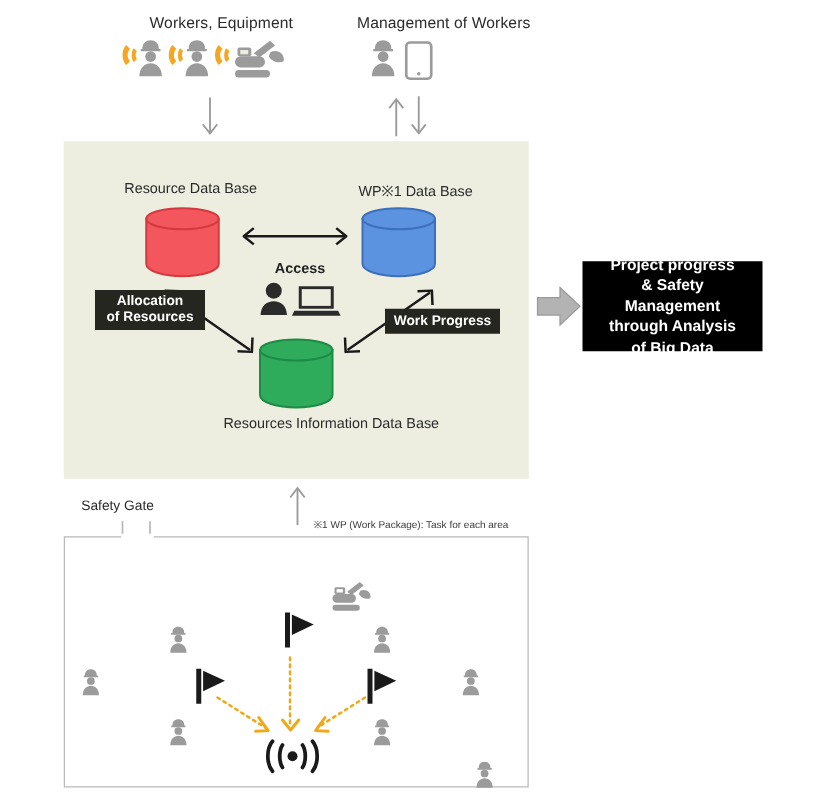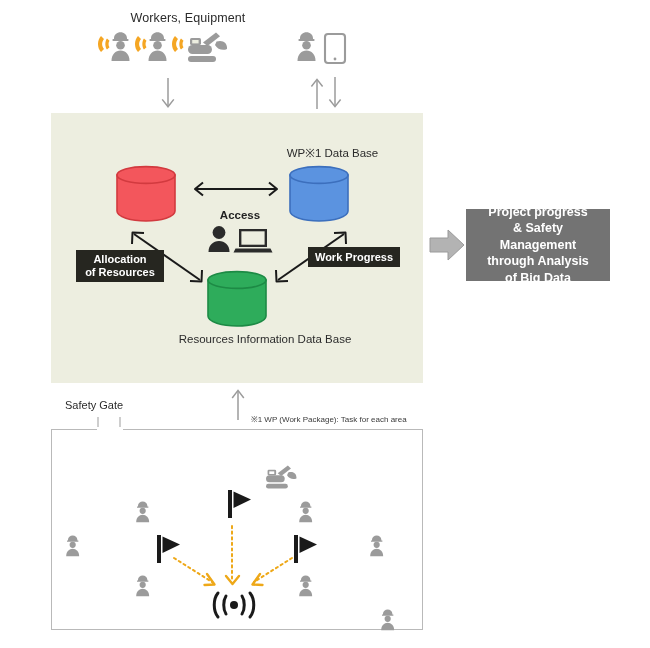--- a/index.html
+++ b/index.html
@@ -71,21 +71,21 @@
     display: flex;
     align-items: center;
     justify-content: center;
     box-sizing: border-box;
     padding: 3px 6px;
     white-space: pre-line;
   }
 
   
   .redbox {
-    background: #737373;
+    background: #000000;
     color: #ffffff;
     font-weight: bold;
     font-size: 12.5px;
     line-height: 16.5px;
     text-align: center;
     display: flex;
     align-items: center;
     justify-content: center;
     box-sizing: border-box;
     white-space: pre-line;
@@ -99,21 +99,22 @@
     box-sizing: border-box;
   }
 
   svg { display: block; overflow: visible; }
 </style>
 </head>
 <body>
 
 <div class="stage">
 
-  <div class="abs hdr-label" style="left:73px; top:11px; width:230px;">Workers, Equipment</div>
+  <div class="abs hdr-label" style="left:62px; top:11px; width:230px;">Workers, Equipment</div>
+  <div class="abs hdr-label" style="left:240px; top:11px; width:230px;">Management of Workers</div>
 
   <div class="abs" style="left:96px; top:28px;">
     <svg width="140" height="42" viewBox="0 0 140 42">
 
       <g fill="#f5a623">
         <path d="M5 8 C1 12,1 20,5 24 L8 21 C5.5 18,5.5 14,8 11 Z"></path>
         <path d="M11 10.5 C8.8 13,8.8 19,11 21.5 L13.5 19.2 C12.2 17.4,12.2 14.6,13.5 12.8 Z"></path>
       </g>
 
       <g fill="#9b9b9b">
@@ -180,20 +181,21 @@
     <svg width="26" height="32" viewBox="0 0 26 32">
       <g stroke="#9b9b9b" stroke-width="1.5" fill="none">
         <line x1="13" y1="0" x2="13" y2="28"></line>
         <path d="M7.2 21.4 L13 28.8 L18.8 21.4"></path>
       </g>
     </svg>
   </div>
 
   <div class="abs panel" style="left:51px; top:113px; width:372px; height:270px;"></div>
 
+  <div class="abs db-label" style="left:60px; top:145px; width:185px;">Resource Data Base</div>
   <div class="abs db-label" style="left:250px; top:145px; width:165px;">WP※1 Data Base</div>
   <div class="abs db-label" style="left:140px; top:333px; width:250px;">Resources Information Data Base</div>
 
   <div class="abs" style="left:113px; top:163px;">
     <svg width="66" height="62" viewBox="0 0 66 62">
       <path d="M4 12 L4 48 C4 54,18 58,33 58 C48 58,62 54,62 48 L62 12 Z" fill="#f3565c" stroke="#d23a3f" stroke-width="1.6"></path>
       <ellipse cx="33" cy="12" rx="29" ry="8.4" fill="#f3565c" stroke="#d23a3f" stroke-width="1.6"></ellipse>
     </svg>
   </div>
 
@@ -249,21 +251,21 @@
         <path d="M3.5 28 C3.5 21,8.2 17,14 17 C19.8 17,24.5 21,24.5 28 Z"></path>
       </g>
       <g fill="#2b2b2b">
         <path d="M34 5 L62 5 L62 23 L34 23 Z"></path>
         <rect x="36.4" y="7.3" width="23.2" height="13.4" fill="#edeee0"></rect>
         <path d="M30.5 24.5 L65.5 24.5 L67.5 28.5 L28.5 28.5 Z"></path>
       </g>
     </svg>
   </div>
 
-  <div class="abs tag" style="left:76px; top:250px; width:88px; height:32px;">Allocation
+  <div class="abs tag" style="left:76px; top:232px; width:88px; height:32px;">Allocation
 of Resources</div>
   <div class="abs tag" style="left:308px; top:247px; width:92px; height:20px;text-align:right;">Work Progress</div>
 
   <div class="abs footnote" style="left:251px; top:365px;">※1  WP (Work Package): Task for each area</div>
 
   <div class="abs" style="left:430px; top:227px;">
     <svg width="36" height="36" viewBox="0 0 36 36">
       <g>
         <path d="M0 11 L18 11 L18 3 L34 18 L18 33 L18 25 L0 25 Z" fill="#b3b3b3" stroke="#9a9a9a" stroke-width="1"></path>
       </g>

